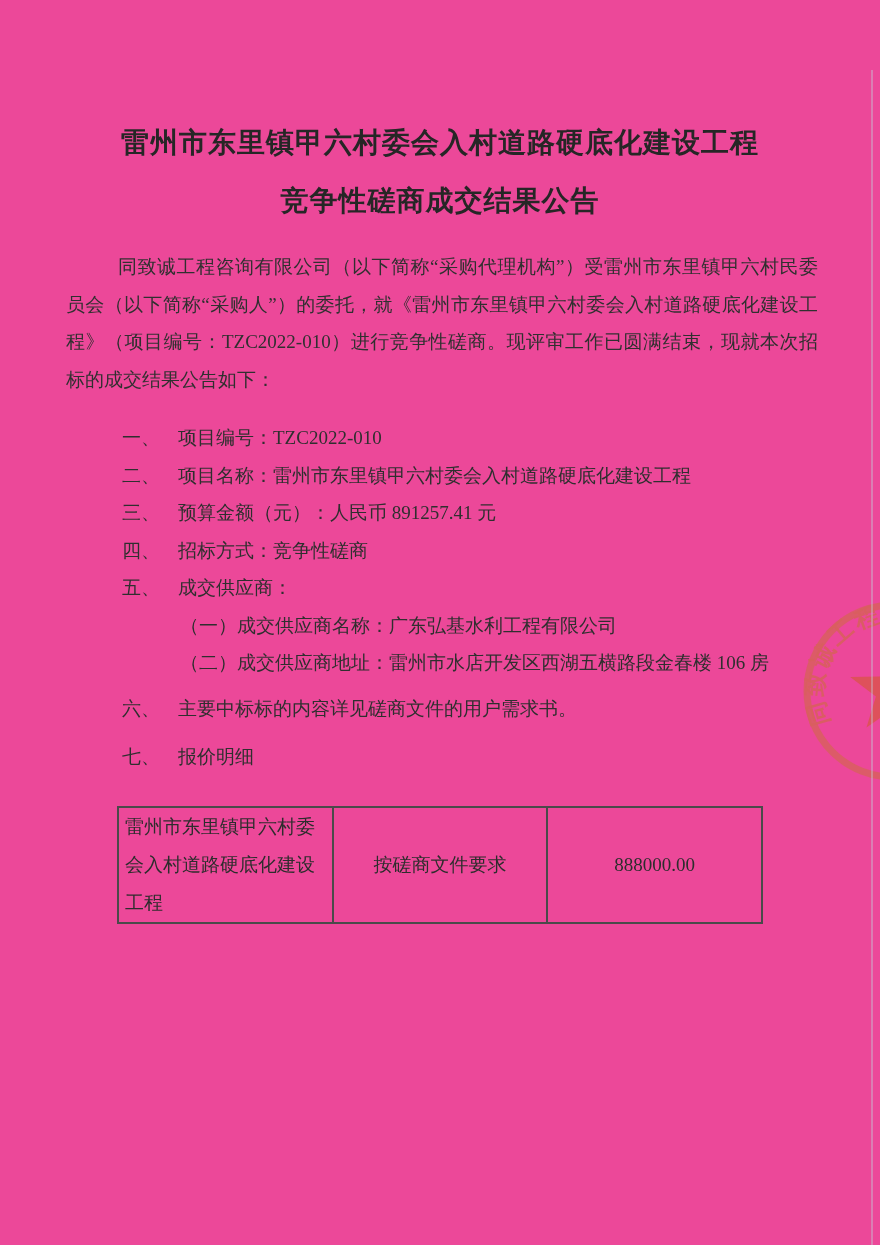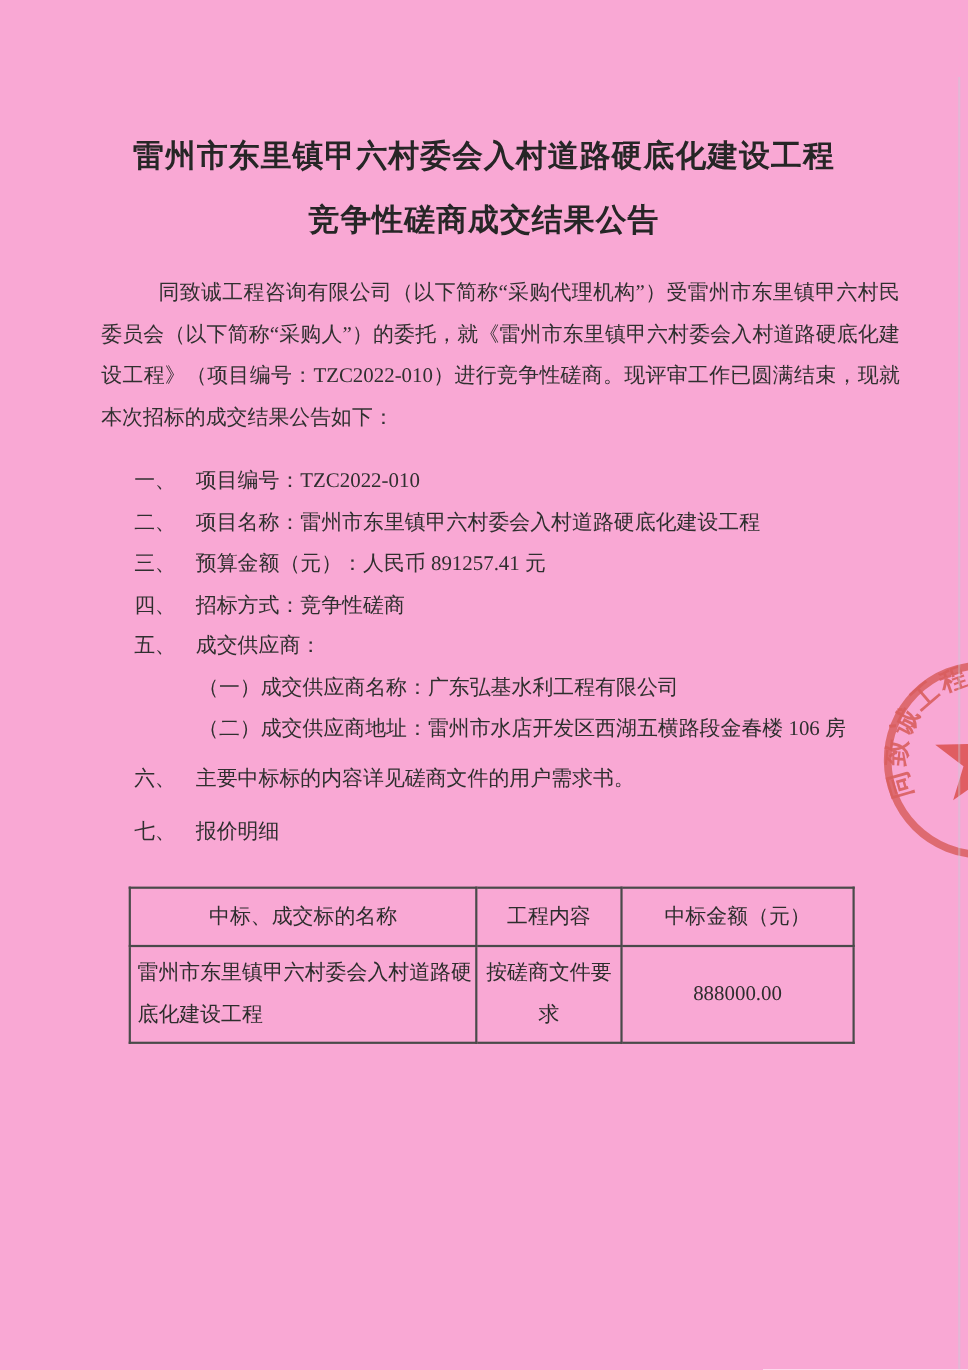--- a/index.html
+++ b/index.html
@@ -1,37 +1,37 @@
 <!DOCTYPE html>
 <html><head>
 <meta charset="utf-8">
 <style>
   html, body { margin: 0; padding: 0; background: #ffffff; }
   .page {
     position: relative;
     width: 880px;
     height: 1245px;
     margin: 0;
-    background: #f9a8d4;
+    background: #ec4899;
     overflow: hidden;
     font-family: "Liberation Serif", "DejaVu Serif", serif;
     color: #2f2f2f;
   }
   .title {
     text-align: center;
     font-weight: 700;
     font-size: 28px;
     line-height: 30px;
     letter-spacing: 1px;
     color: #262626;
   }
   .title-1 { padding-top: 128px; }
   .title-2 { margin-top: 28px; }
   .intro {
-    margin: 32px 62px 0 92px;
+    margin: 32px 62px 0 66px;
     font-size: 19px;
     line-height: 37.5px;
     text-align: justify;
     text-indent: 52px;
     color: #303030;
   }
   .list { margin: 21px 40px 0 122px; font-size: 19px; line-height: 37.5px; }
   .list-item { display: flex; align-items: baseline; }
   .list-item .marker { flex: 0 0 56px; }
   .list-item .item-text { flex: 1; }
@@ -125,25 +125,20 @@
       <span class="item-text">主要中标标的内容详见磋商文件的用户需求书。</span>
     </div>
     <div class="list-item gap-md">
       <span class="marker">七、</span>
       <span class="item-text">报价明细</span>
     </div>
   </div>
 
   <table class="result-table">
     <tbody>
-        <tr>
-      <th class="col-1">中标、成交标的名称</th>
-      <th class="col-2">工程内容</th>
-      <th class="col-3">中标金额（元）</th>
-    </tr>
     <tr>
       <td class="cell-name">雷州市东里镇甲六村委会入村道路硬底化建设工程</td>
       <td class="cell-content">按磋商文件要求</td>
       <td class="cell-amount">888000.00</td>
     </tr>
   </tbody>
     </table>
 
   <svg class="seal" viewBox="0 0 220 210" width="220" height="210">
     <circle cx="103" cy="103" r="86" fill="none" stroke-width="7" opacity="0.85" stroke="#d95f5f"></circle>

